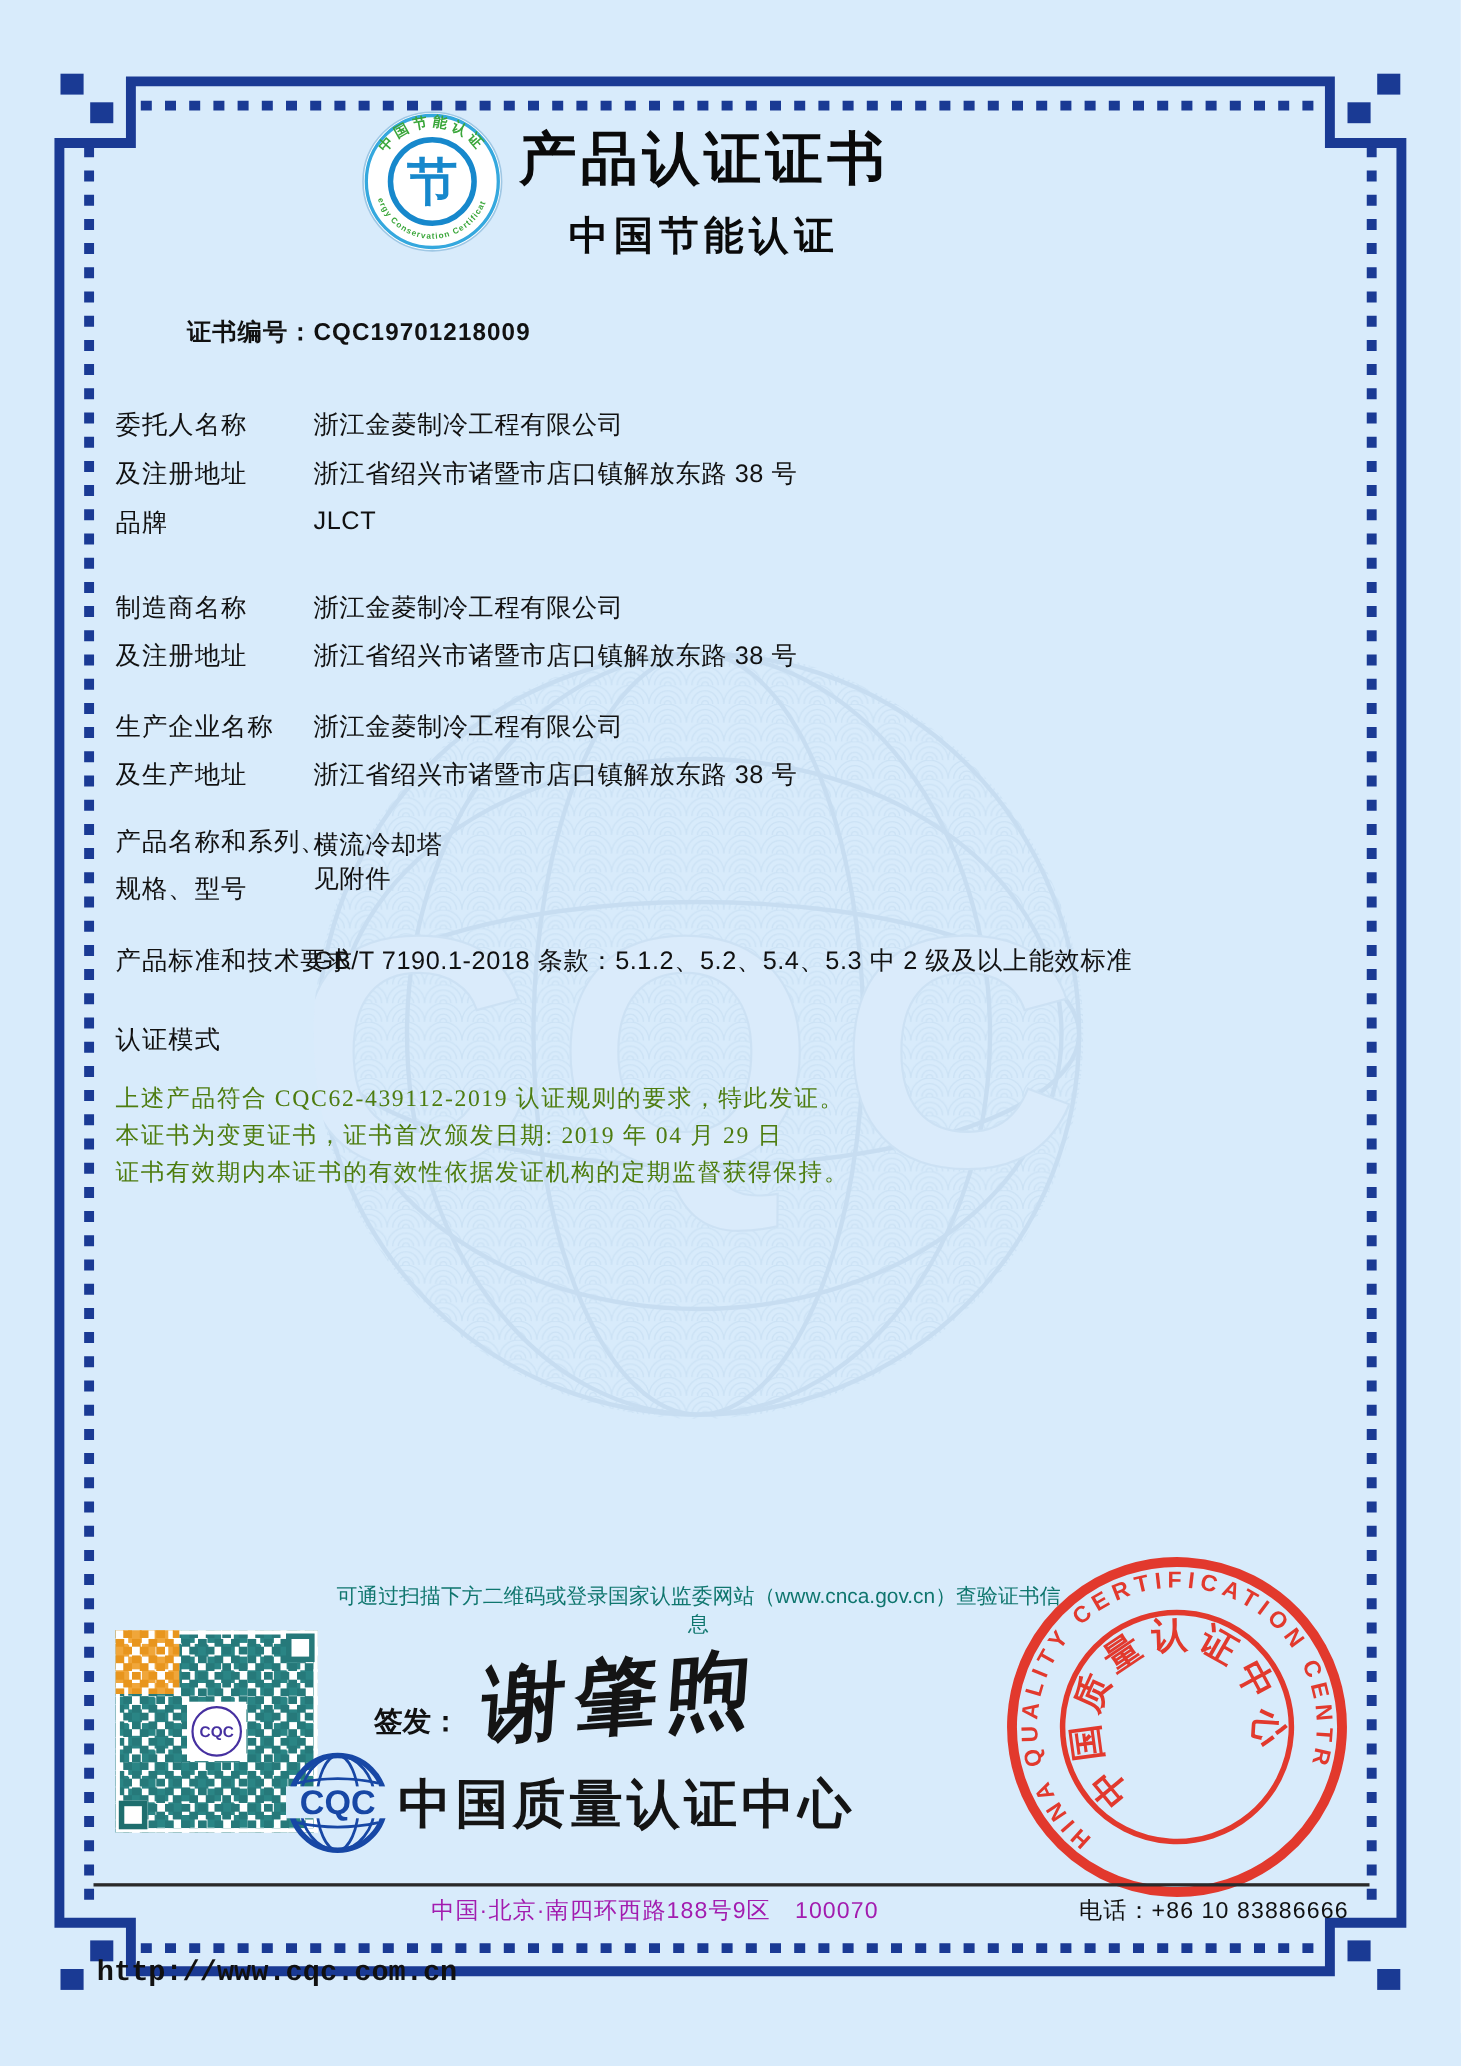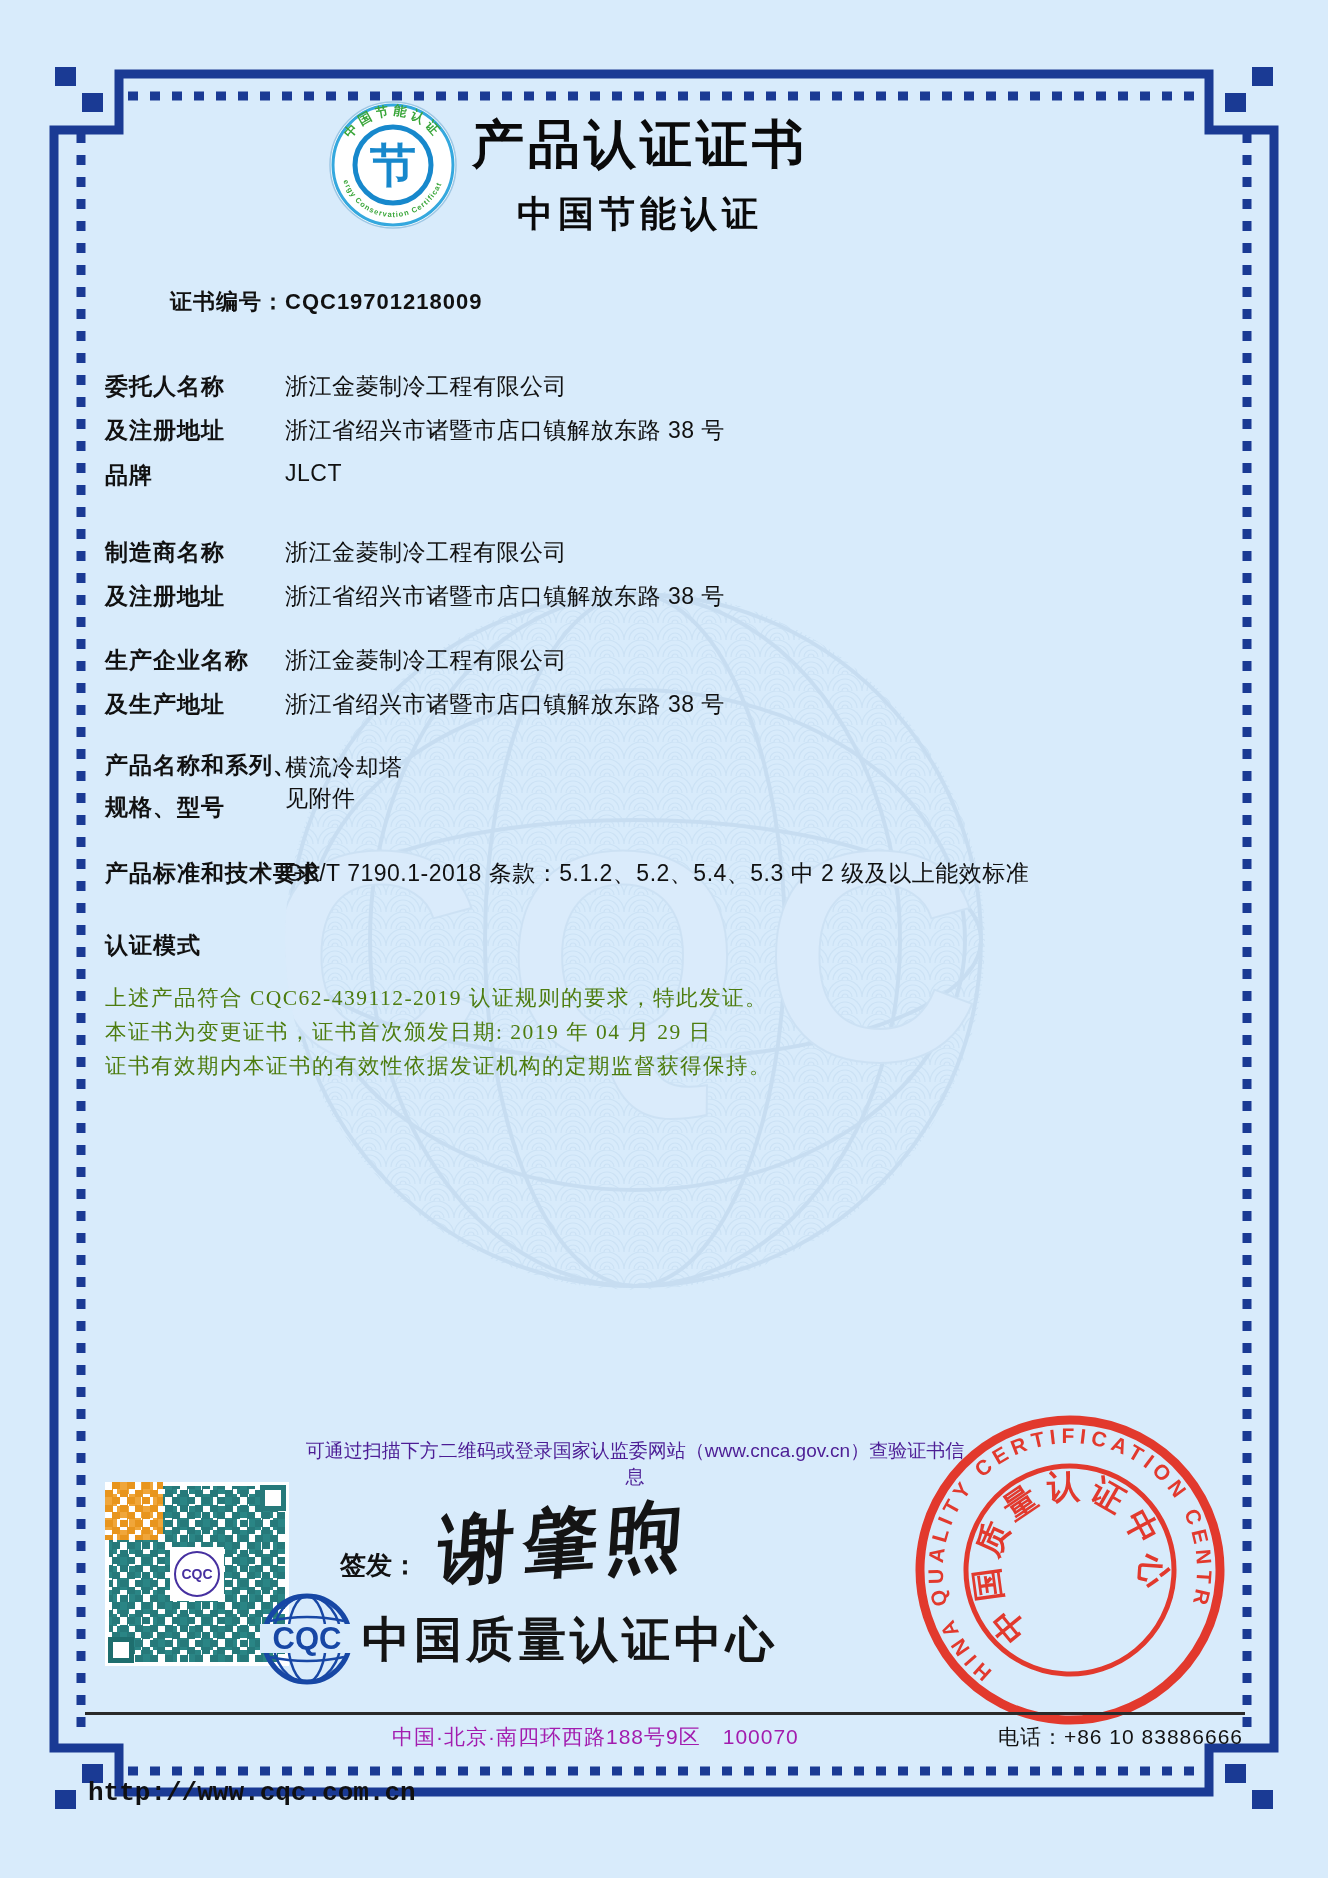--- a/index.html
+++ b/index.html
@@ -11,27 +11,27 @@
   .title-block{position:absolute;left:455px;top:110px;width:370px;text-align:center;}
   .cert-title{font-size:52px;font-weight:900;letter-spacing:4px;color:#0a0a0a;}
   .cert-subtitle{font-size:36px;font-weight:700;letter-spacing:5px;margin-top:10px;color:#0a0a0a;}
   .ecc-top{font-size:13px;fill:#3aa63a;font-weight:700;letter-spacing:4px;}
   .ecc-bottom{font-size:7.5px;fill:#3aa63a;font-weight:700;letter-spacing:1px;}
   .ecc-glyph{font-size:46px;font-weight:900;fill:#1788cc;}
   
   .cert-no{left:170px;top:287px;font-size:22px;font-weight:700;letter-spacing:1px;}
   .dates{left:800px;top:281px;font-size:21px;font-weight:700;line-height:33px;letter-spacing:1px;}
   
-  .lab{position:absolute;left:105px;font-size:23px;font-weight:700;letter-spacing:1px;white-space:nowrap;}
+  .lab{position:absolute;left:105px;font-size:23px;font-weight:400;letter-spacing:1px;white-space:nowrap;}
   .val{position:absolute;left:285px;font-size:23px;font-weight:400;letter-spacing:0.5px;white-space:nowrap;}
   
   .stmt{position:absolute;left:105px;font-family:"Liberation Serif",serif;font-size:21.5px;
         letter-spacing:1.5px;white-space:nowrap;color:#4d7c0f;}
   
-  .verify{left:300px;top:1438px;width:670px;text-align:center;font-size:19px;color:#4c1d95;}
+  .verify{left:300px;top:1438px;width:670px;text-align:center;font-size:19px;color:#0f766e;}
   
   .qr{left:105px;top:1482px;width:184px;height:184px;
       background:
         repeating-conic-gradient(#26797a 0% 25%, rgba(255,255,255,0) 0% 50%) 0 0 / 15px 15px,
         repeating-conic-gradient(#2a8585 0% 25%, #ffffff 0% 50%) 0 0 / 24px 24px;
       box-shadow:0 0 0 4px #ffffff inset;}
   .qr-orange{position:absolute;left:0;top:0;width:58px;height:58px;
       background:
         repeating-conic-gradient(#e8951d 0% 25%, rgba(255,255,255,0) 0% 50%) 0 0 / 15px 15px,
         repeating-conic-gradient(#f0a63a 0% 25%, #ffffff 0% 50%) 0 0 / 24px 24px;}
@@ -48,21 +48,21 @@
       letter-spacing:8px;color:#141414;transform:rotate(-4deg) skewX(-8deg);}
   .issuer-name{left:362px;top:1608px;font-size:48px;font-weight:600;letter-spacing:4px;color:#141414;}
   
   .seal{left:910px;top:1410px;transform:rotate(-18deg);opacity:0.92;}
   .seal-outer-text{font-size:21px;font-weight:700;letter-spacing:5px;fill:#e32a1c;}
   .seal-inner-text{font-size:33px;font-weight:700;letter-spacing:7px;fill:#e32a1c;}
   
   .footer-line{left:85px;top:1712px;width:1160px;height:3px;background:#2a2a2a;}
   .footer-web{left:88px;top:1778px;font-family:"Liberation Mono",monospace;font-size:26px;font-weight:700;color:#111;}
   .footer-addr{left:392px;top:1723px;font-size:21px;color:#a21caf;letter-spacing:1px;}
-  .footer-phone{right:85px;top:1723px;font-size:21px;color:#111;letter-spacing:1px;}
+  .footer-phone{right:102px;top:1723px;font-size:21px;color:#111;letter-spacing:1px;}
 </style>
 </head>
 <body>
 
 <div class="page">
 
   <svg class="abs" style="left:250px;top:555px;opacity:0.5;" width="770" height="770" viewBox="0 0 770 770">
     <defs>
       <pattern id="waves" patternUnits="userSpaceOnUse" width="34" height="17">
         <g fill="none" stroke="#aac9e4" stroke-width="1.2">

